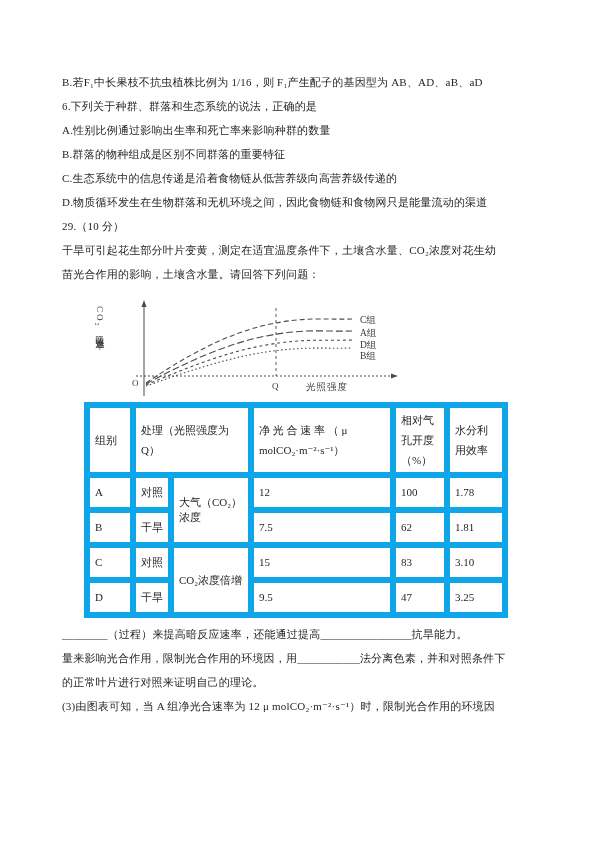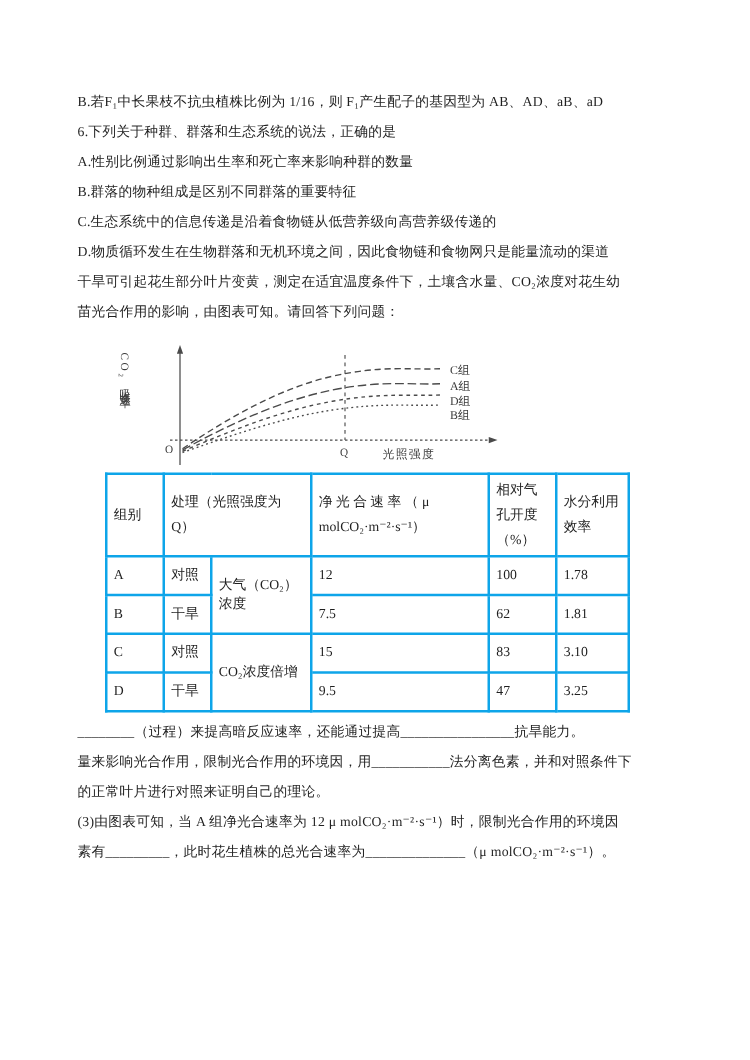--- a/index.html
+++ b/index.html
@@ -14,42 +14,43 @@
   .chart-wrap{position:relative;width:340px;height:102px;margin:12px 0 2px 28px;}
   .ylab{
     position:absolute;left:2px;top:8px;width:14px;
     writing-mode:vertical-rl;font-size:9px;letter-spacing:2px;color:#3a3a3a;
   }
   .chart-svg{position:absolute;left:16px;top:0;}
   .chart-svg text{font-family:"Liberation Serif","DejaVu Serif",serif;fill:#3a3a3a;}
   
   table.results{border-collapse:collapse;margin:2px 0 4px 22px;font-size:11px;table-layout:fixed;}
   table.results th,table.results td{
-    border:2px solid #0ea5e9;padding:2px 5px;font-weight:normal;
+    border:6px solid #0ea5e9;padding:2px 5px;font-weight:normal;
     text-align:left;vertical-align:middle;
   }
   table.results th{line-height:20px;}
   table.results td{height:25px;line-height:15px;}
   .blanks{margin-top:4px;}
 </style>
 </head>
 <body>
 
 <div class="content">
 
   <div class="line">B.若F₁中长果枝不抗虫植株比例为 1/16，则 F₁产生配子的基因型为 AB、AD、aB、aD</div>
 
   <div class="line">6.下列关于种群、群落和生态系统的说法，正确的是</div>
   <div class="line">A.性别比例通过影响出生率和死亡率来影响种群的数量</div>
   <div class="line">B.群落的物种组成是区别不同群落的重要特征</div>
   <div class="line">C.生态系统中的信息传递是沿着食物链从低营养级向高营养级传递的</div>
   <div class="line">D.物质循环发生在生物群落和无机环境之间，因此食物链和食物网只是能量流动的渠道</div>
 
+  <div class="line">29.（10 分）</div>
   <div class="line">干旱可引起花生部分叶片变黄，测定在适宜温度条件下，土壤含水量、CO₂浓度对花生幼</div>
-  <div class="line">苗光合作用的影响，由图表可知。请回答下列问题：</div>
+  <div class="line">苗光合作用的影响，土壤含水量。请回答下列问题：</div>
 
   <div class="chart-wrap">
     <div class="ylab">CO₂吸收速率</div>
     <svg class="chart-svg" width="320" height="102" viewBox="0 0 320 102">
 
       <line x1="38" y1="98" x2="38" y2="6" stroke="#4a4a4a" stroke-width="1"></line>
       <polygon points="38,2 35.5,9 40.5,9" fill="#4a4a4a"></polygon>
 
       <line x1="30" y1="78" x2="288" y2="78" stroke="#4a4a4a" stroke-width="1" stroke-dasharray="2,2"></line>
       <polygon points="292,78 285,75.5 285,80.5" fill="#4a4a4a"></polygon>
@@ -119,16 +120,15 @@
       <td>3.25</td>
     </tr>
   </tbody>
     </table>
 
   <div class="blanks">
     <div class="line">________（过程）来提高暗反应速率，还能通过提高________________抗旱能力。</div>
     <div class="line">量来影响光合作用，限制光合作用的环境因，用___________法分离色素，并和对照条件下</div>
     <div class="line">的正常叶片进行对照来证明自己的理论。</div>
     <div class="line">(3)由图表可知，当 A 组净光合速率为 12 μ molCO₂·m⁻²·s⁻¹）时，限制光合作用的环境因</div>
-    <div class="line">素有_________，此时花生植株的总光合速率为______________（μ molCO₂·m⁻²·s⁻¹）。</div>
   </div>
 
 </div>
 
 </body></html>

